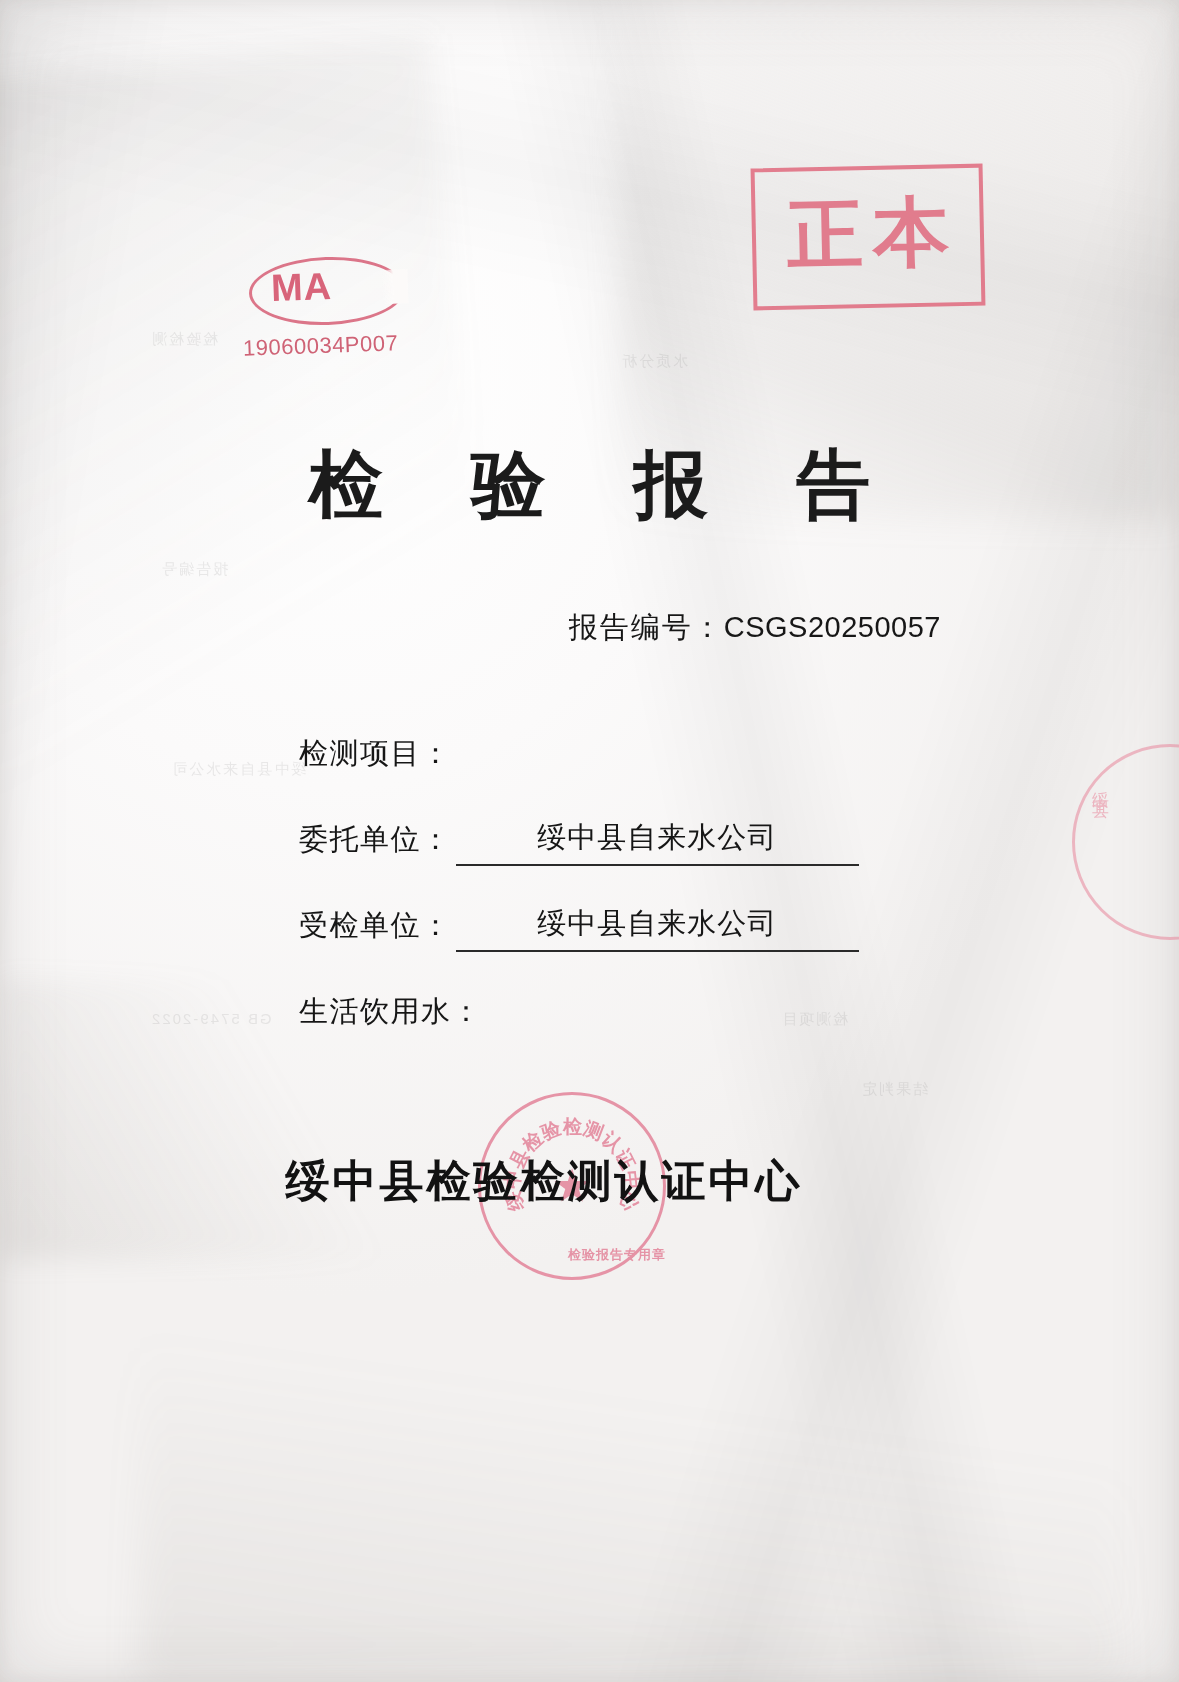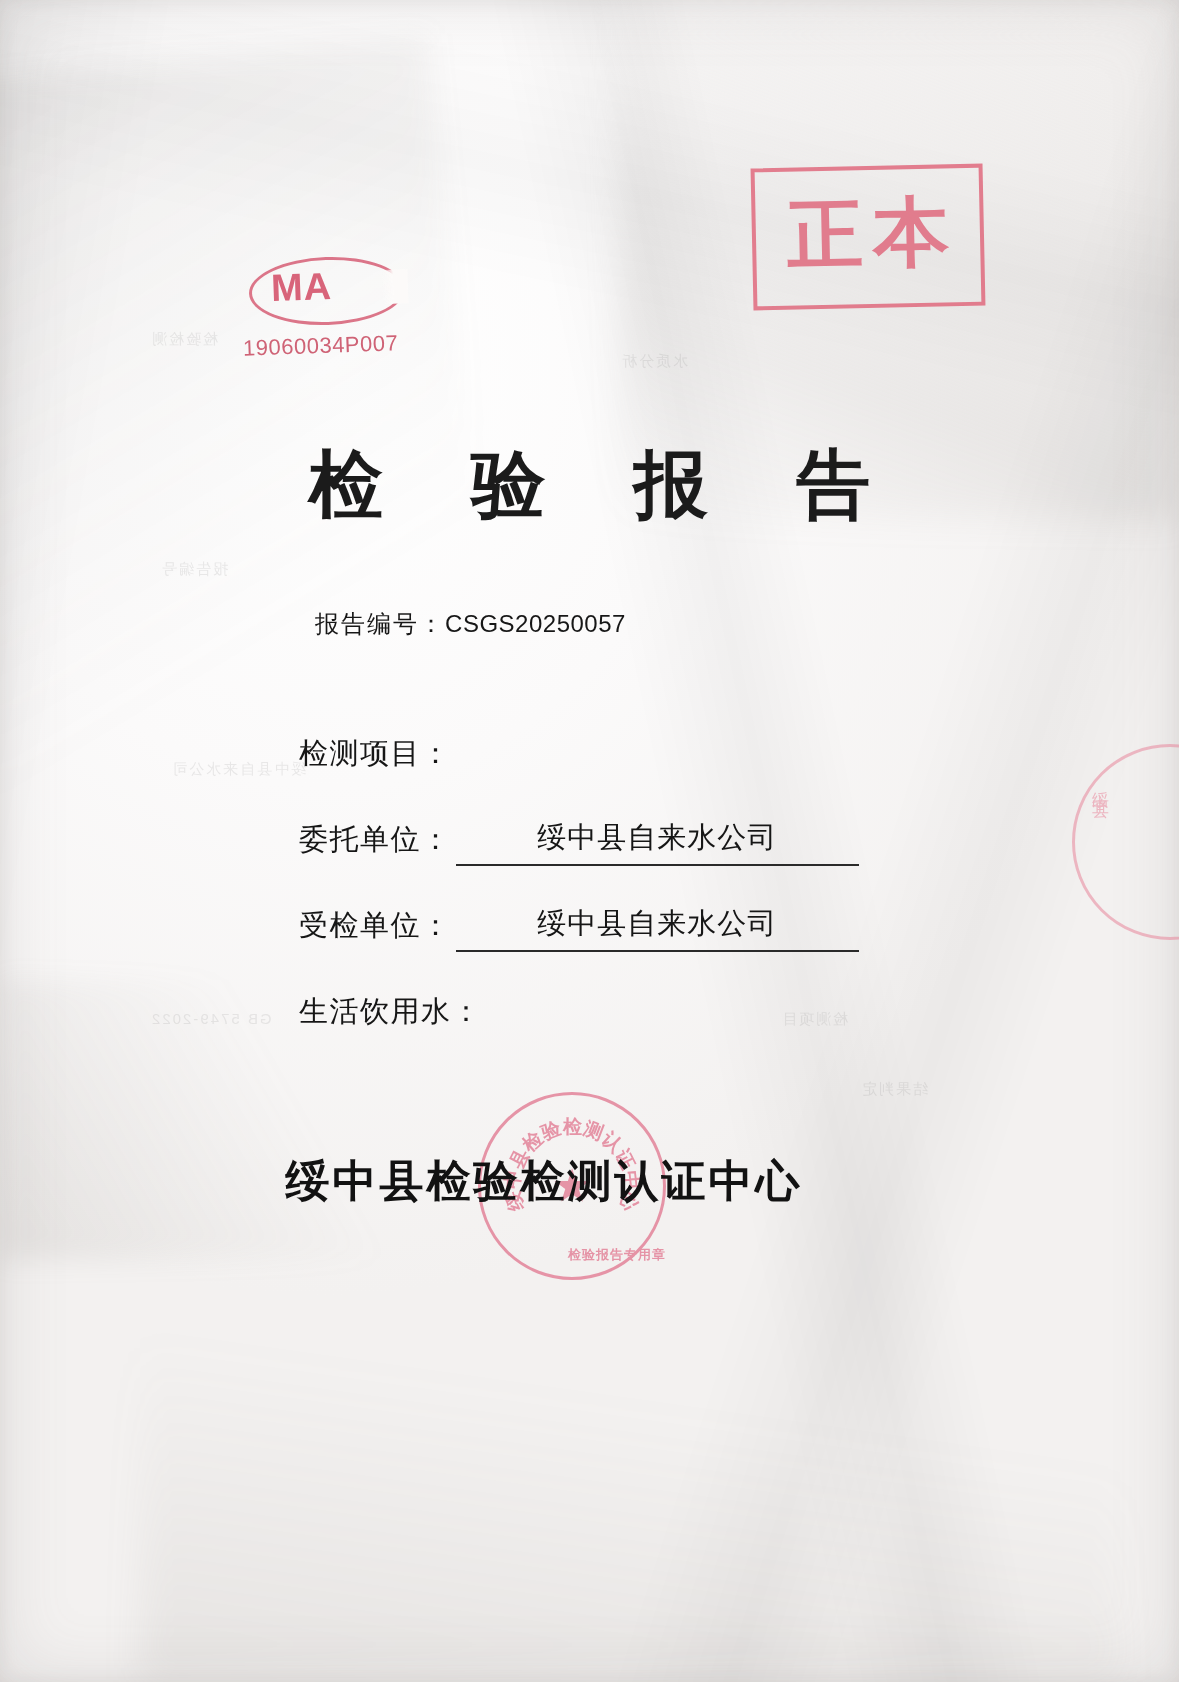--- a/index.html
+++ b/index.html
@@ -160,22 +160,22 @@
     color: #1b1b1b;
     text-indent: 34px;
   }
 
   
   .report-no {
     position: absolute;
     left: 0;
     top: 608px;
     width: 941px;
-    text-align: center;
-    font-size: 24px;
+    text-align: right;
+    font-size: 29px;
     color: #171717;
     letter-spacing: 0.5px;
   }
   .report-no .label {
     font-family: "Liberation Sans", sans-serif;
     letter-spacing: 2px;
   }
   .report-no .value {
     font-family: "Liberation Sans", sans-serif;
     letter-spacing: 0.5px;

